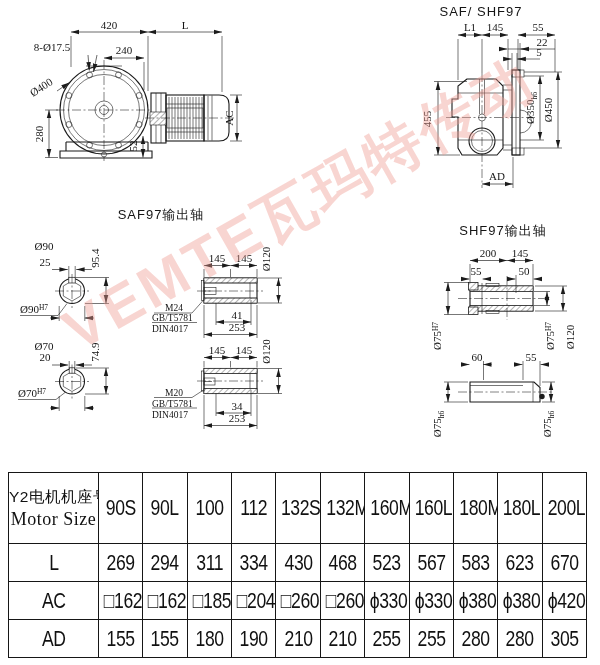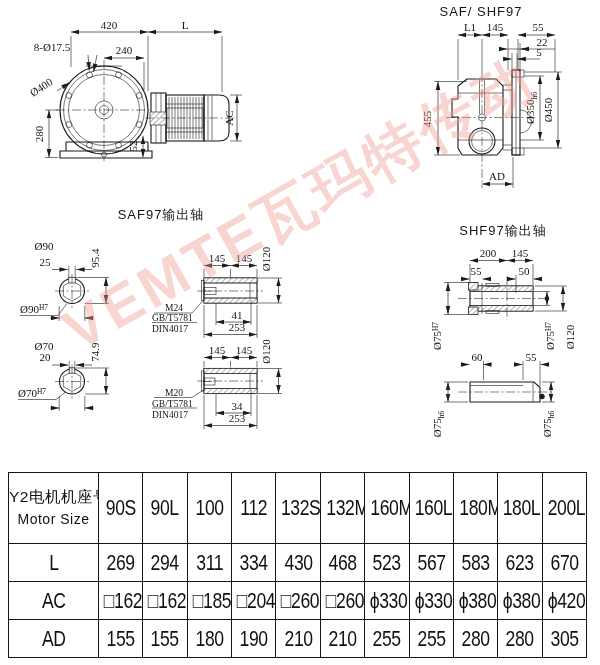--- a/index.html
+++ b/index.html
@@ -18,21 +18,21 @@
   
   #dimtable{position:absolute;left:8px;top:472px;width:579px;border-collapse:collapse;
             table-layout:fixed;background:#fff;}
   #dimtable th,#dimtable td{border:1.6px solid #161616;text-align:center;vertical-align:middle;
             padding:0;color:#111;font-weight:normal;overflow:hidden;white-space:nowrap;}
   #dimtable tr.hd{height:71px;}
   #dimtable tr.rw{height:38px;}
   .num{display:inline-block;transform:scaleX(0.8);font-size:22px;letter-spacing:-0.5px;
        font-family:"Liberation Sans","DejaVu Sans",sans-serif;}
   .hdr-cn{font-size:15.5px;line-height:22px;letter-spacing:0.5px;}
-  .hdr-en{font-size:14px;line-height:22px;letter-spacing:0.5px;}
+  .hdr-en{font-size:18px;line-height:22px;letter-spacing:0.5px;font-family:Liberation Serif, serif;}
 </style>
 </head>
 <body>
 
 <div id="page">
 
 <svg width="600" height="472" viewBox="0 0 600 472">
   <defs>
     <marker id="ar" markerWidth="10" markerHeight="8" refX="8.4" refY="3" orient="auto-start-reverse" markerUnits="userSpaceOnUse">
       <path d="M0,0.7 L8.4,3 L0,5.3 Z" fill="#1b1b1b"></path>

